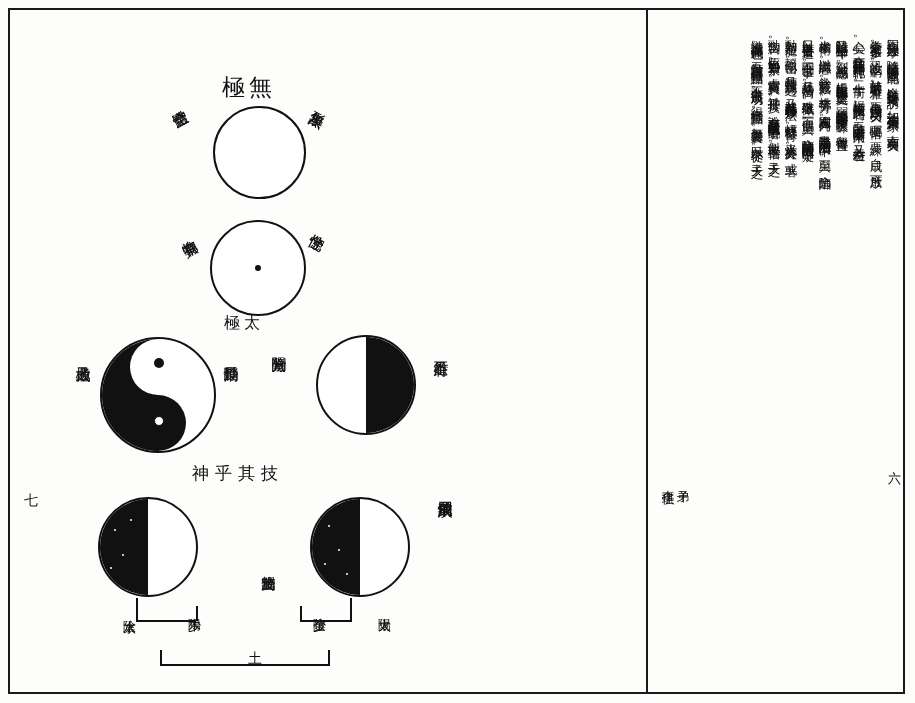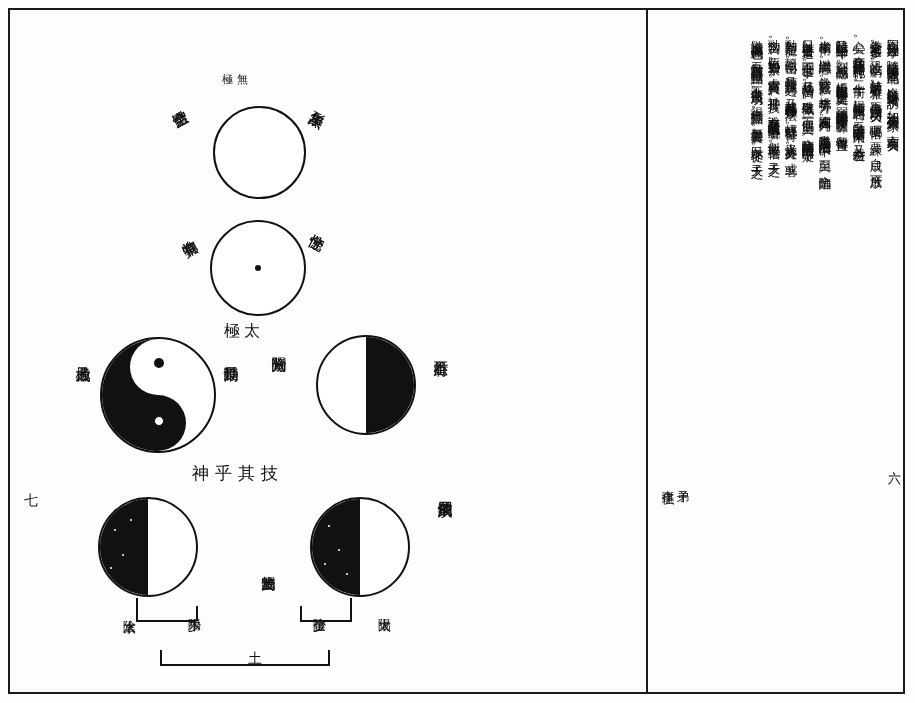--- a/index.html
+++ b/index.html
@@ -182,37 +182,37 @@
 </style>
 </head>
 <body>
 
 <div class="page">
   <div class="page-border"></div>
   <div class="spine"></div>
 
   <div class="diagram">
 
-    <div class="lab" style="left:212px; top:62px; font-size:11px; letter-spacing:4px;">極無</div>
+    <div class="lab" style="left:212px; top:62px; font-size:23px; letter-spacing:4px;">極無</div>
 
     <div class="lab rot-l" style="left:150px; top:92px; width:20px; writing-mode:vertical-rl; text-orientation:upright; font-size:15px;">全體透空</div>
 
     <div class="lab rot-r" style="left:305px; top:92px; width:20px; writing-mode:vertical-rl; text-orientation:upright; font-size:15px;">無形無象</div>
 
     <div class="circle" id="wuji"></div>
 
     <div class="lab rot-l" style="left:160px; top:222px; width:20px; writing-mode:vertical-rl; text-orientation:upright; font-size:15px;">其中有物</div>
 
     <div class="lab rot-r" style="left:305px; top:215px; width:20px; writing-mode:vertical-rl; text-orientation:upright; font-size:15px;">恍兮惚兮</div>
 
     <div class="circle" id="youwu">
       <div class="dot"></div>
     </div>
 
-    <div class="lab" style="left:214px; top:311px; font-size:16px; letter-spacing:4px;">極太</div>
+    <div class="lab" style="left:214px; top:303px; font-size:16px; letter-spacing:4px;">極太</div>
 
     <div class="lab" style="left:62px; top:345px; width:20px; writing-mode:vertical-rl; text-orientation:upright; font-size:15px;">乃成太極</div>
 
     <div id="yinyang">
       <div class="half-black"></div>
       <div class="lobe-top"></div>
       <div class="lobe-bot"></div>
       <div class="eye-top"></div>
       <div class="eye-bot"></div>
     </div>

